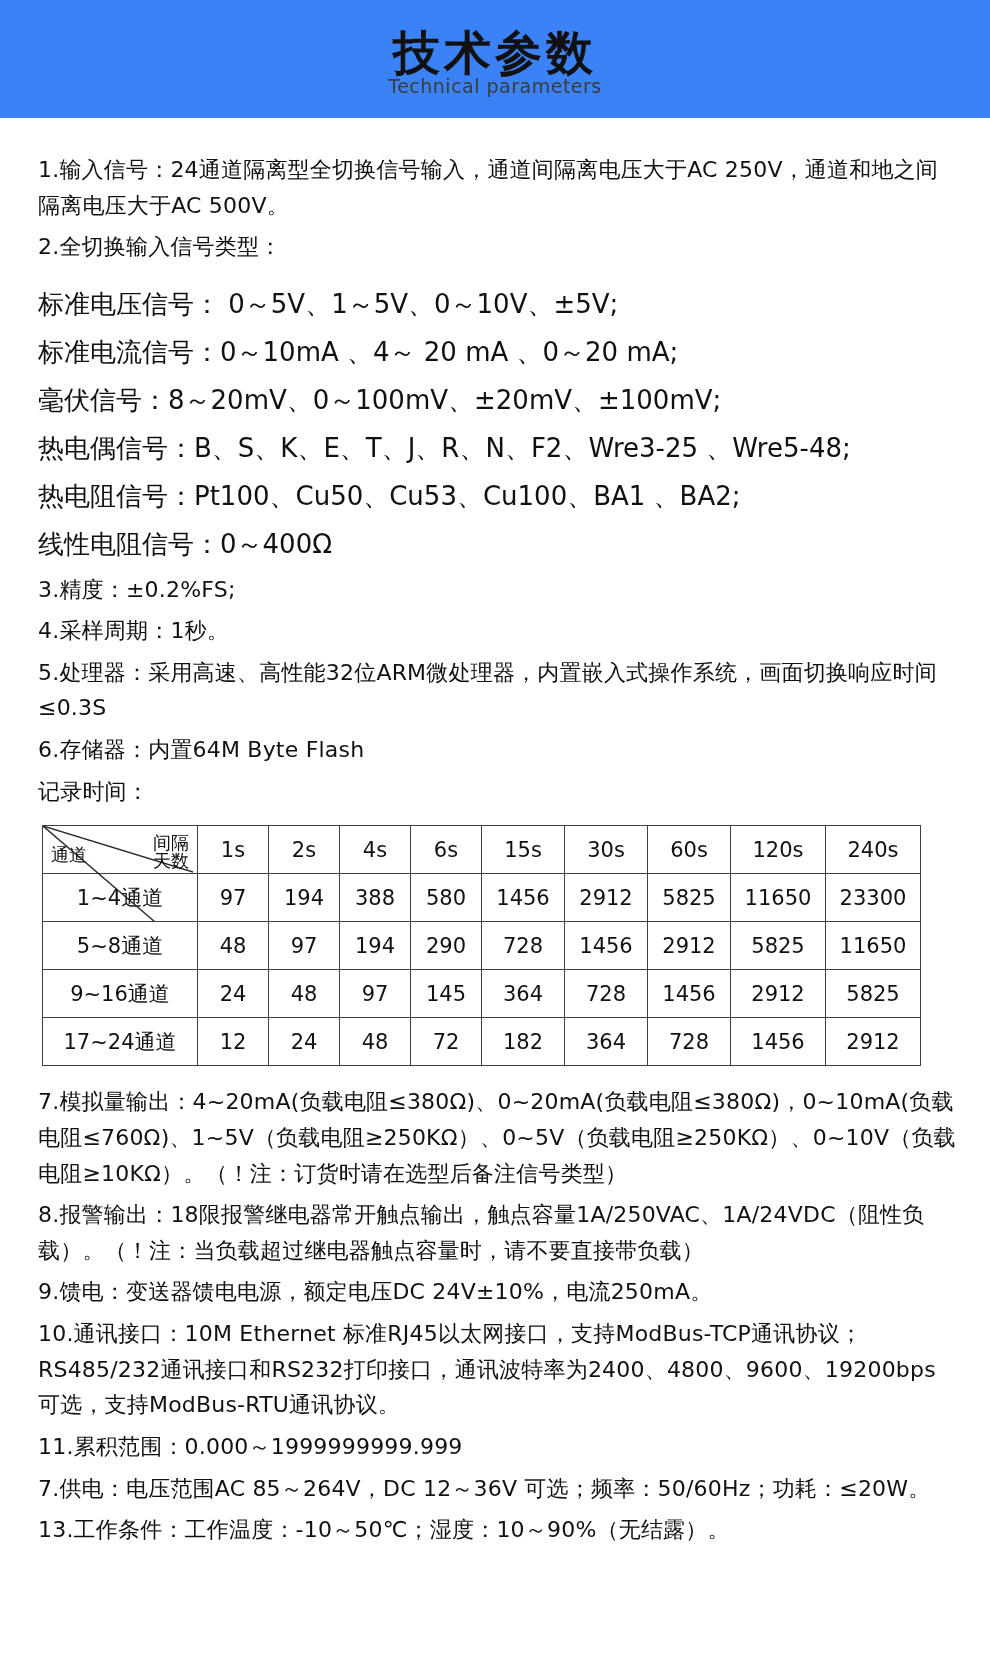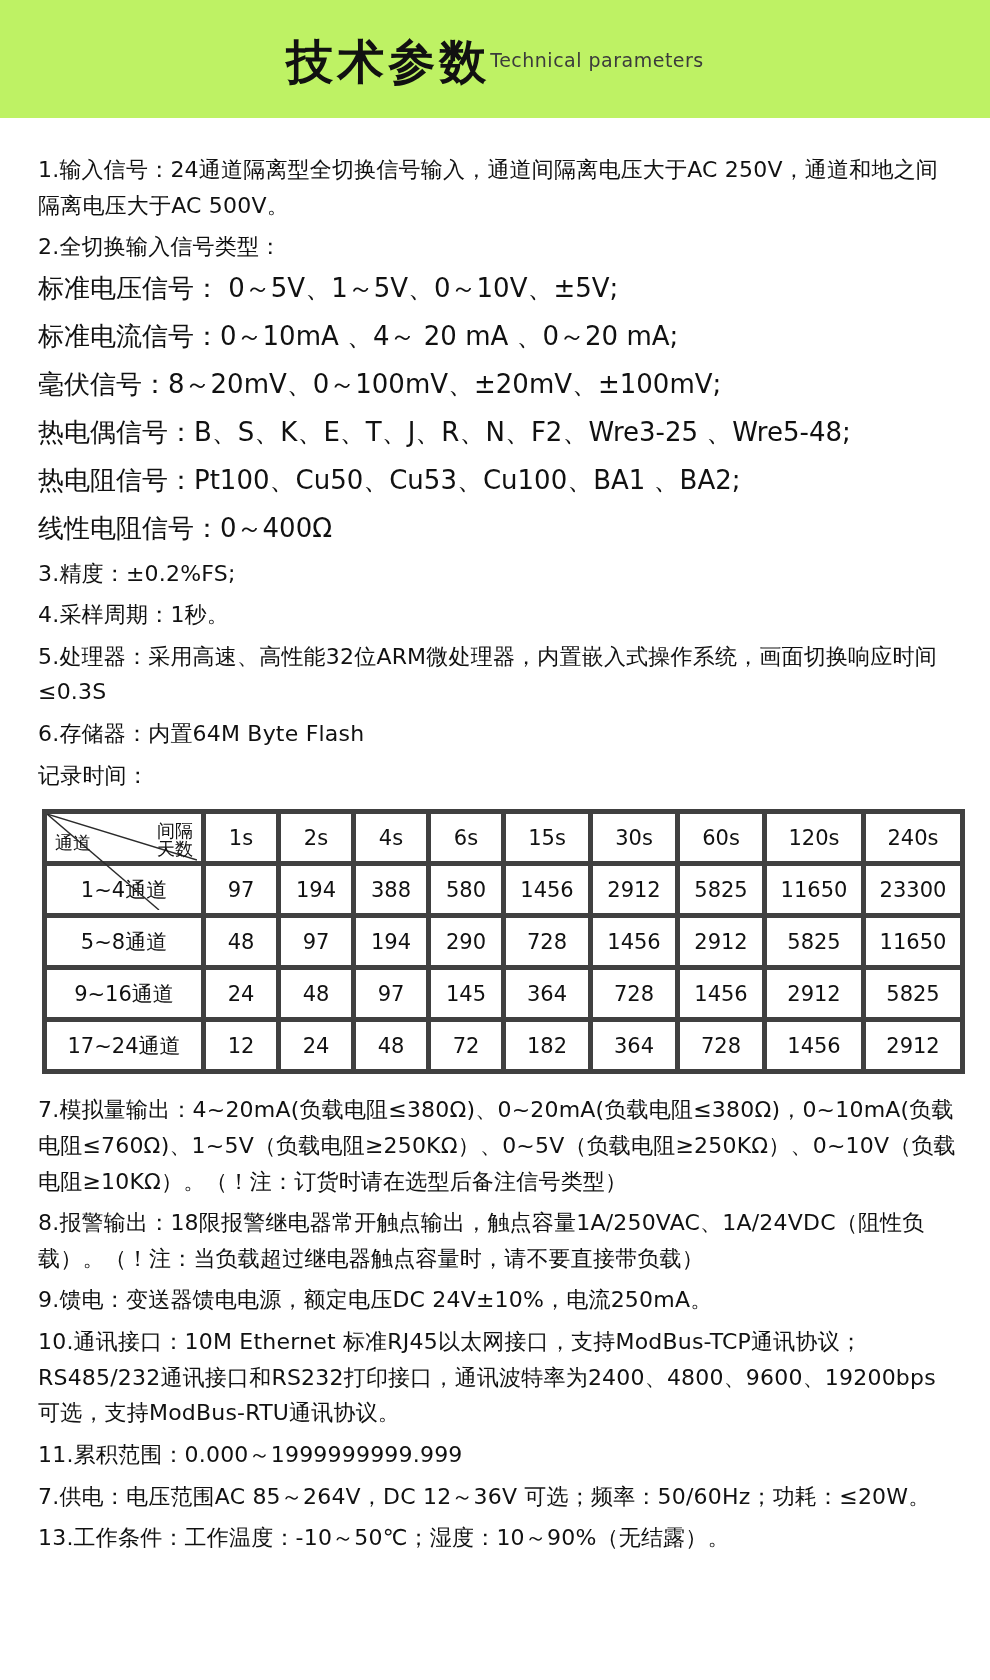--- a/index.html
+++ b/index.html
@@ -13,24 +13,25 @@
     color: #1a1a1a;
   }
   .page {
     width: 990px;
     min-height: 1680px;
     position: relative;
     box-sizing: border-box;
   }
   
   .header {
-    background: #bef264;
+    background: #3b82f6;
     height: 118px;
     width: 990px;
     display: flex;
+    flex-direction: column;
     align-items: center;
     justify-content: center;
     box-sizing: border-box;
     padding-top: 6px;
   }
   .header-title {
     font-size: 47px;
     font-weight: bold;
     letter-spacing: 4px;
     color: #111;
@@ -49,40 +50,40 @@
     box-sizing: border-box;
   }
   .para {
     font-size: 22px;
     line-height: 1.62;
     margin: 0 0 6px 0;
     color: #111;
     letter-spacing: 0.2px;
   }
   .para.tight {
-    margin-bottom: 2px;
+    margin-bottom: 18px;
   }
   .sub {
     font-size: 26px;
     line-height: 1.62;
     margin: 0 0 6px 0;
     padding-left: 0px;
     color: #111;
   }
   
   .table-wrap {
     margin: 16px 0 18px 4px;
   }
   table.rec {
     border-collapse: collapse;
     width: 832px;
     table-layout: fixed;
   }
   table.rec td, table.rec th {
-    border: 5px solid #404040;
+    border: 1px solid #404040;
     text-align: center;
     font-size: 21px;
     font-weight: normal;
     height: 47px;
     padding: 0 2px;
     color: #111;
   }
   td.corner {
     position: relative;
     width: 150px;

